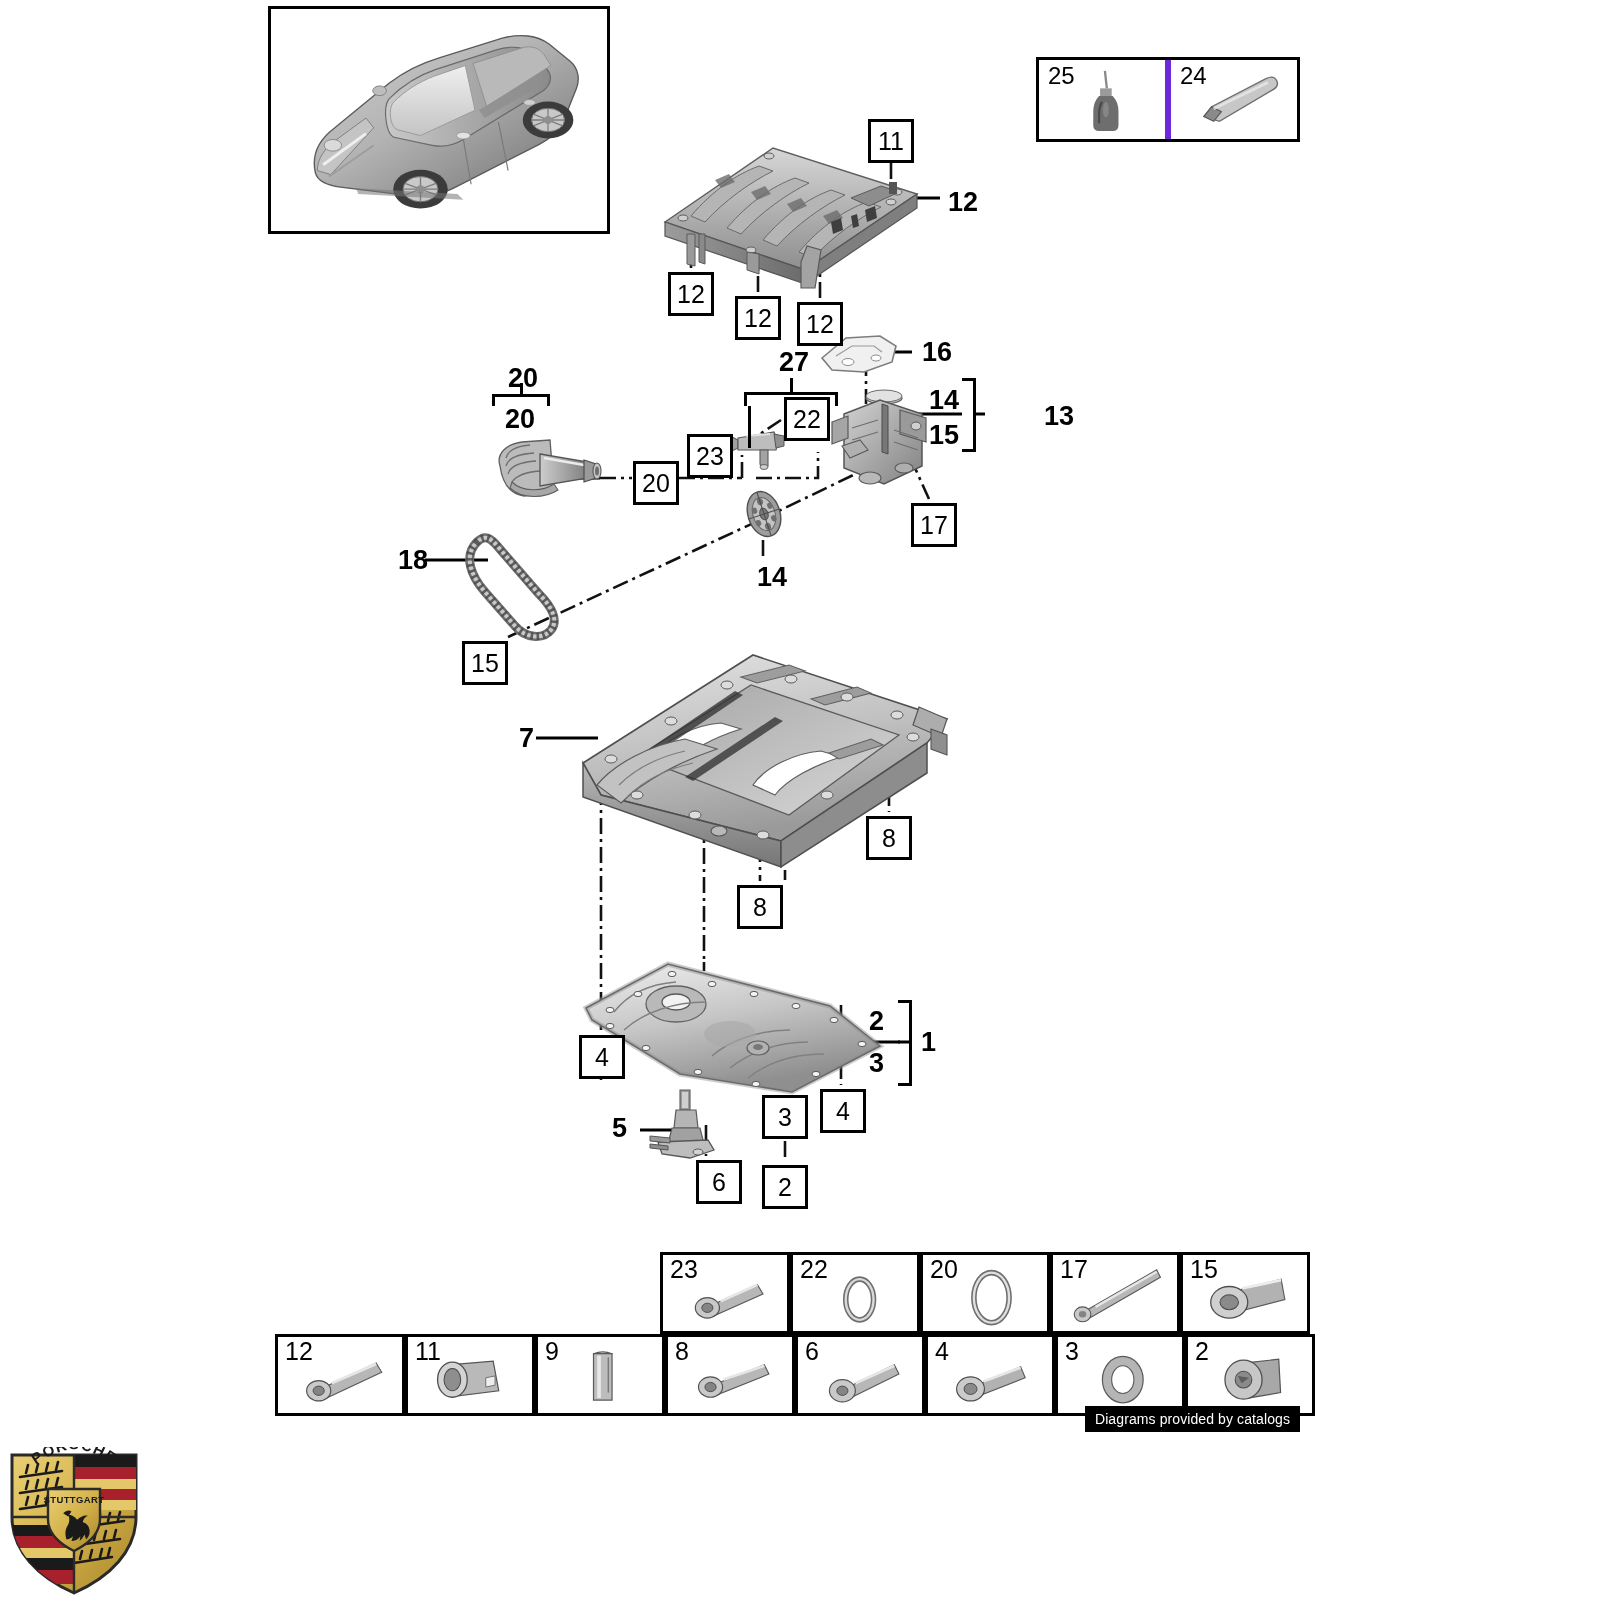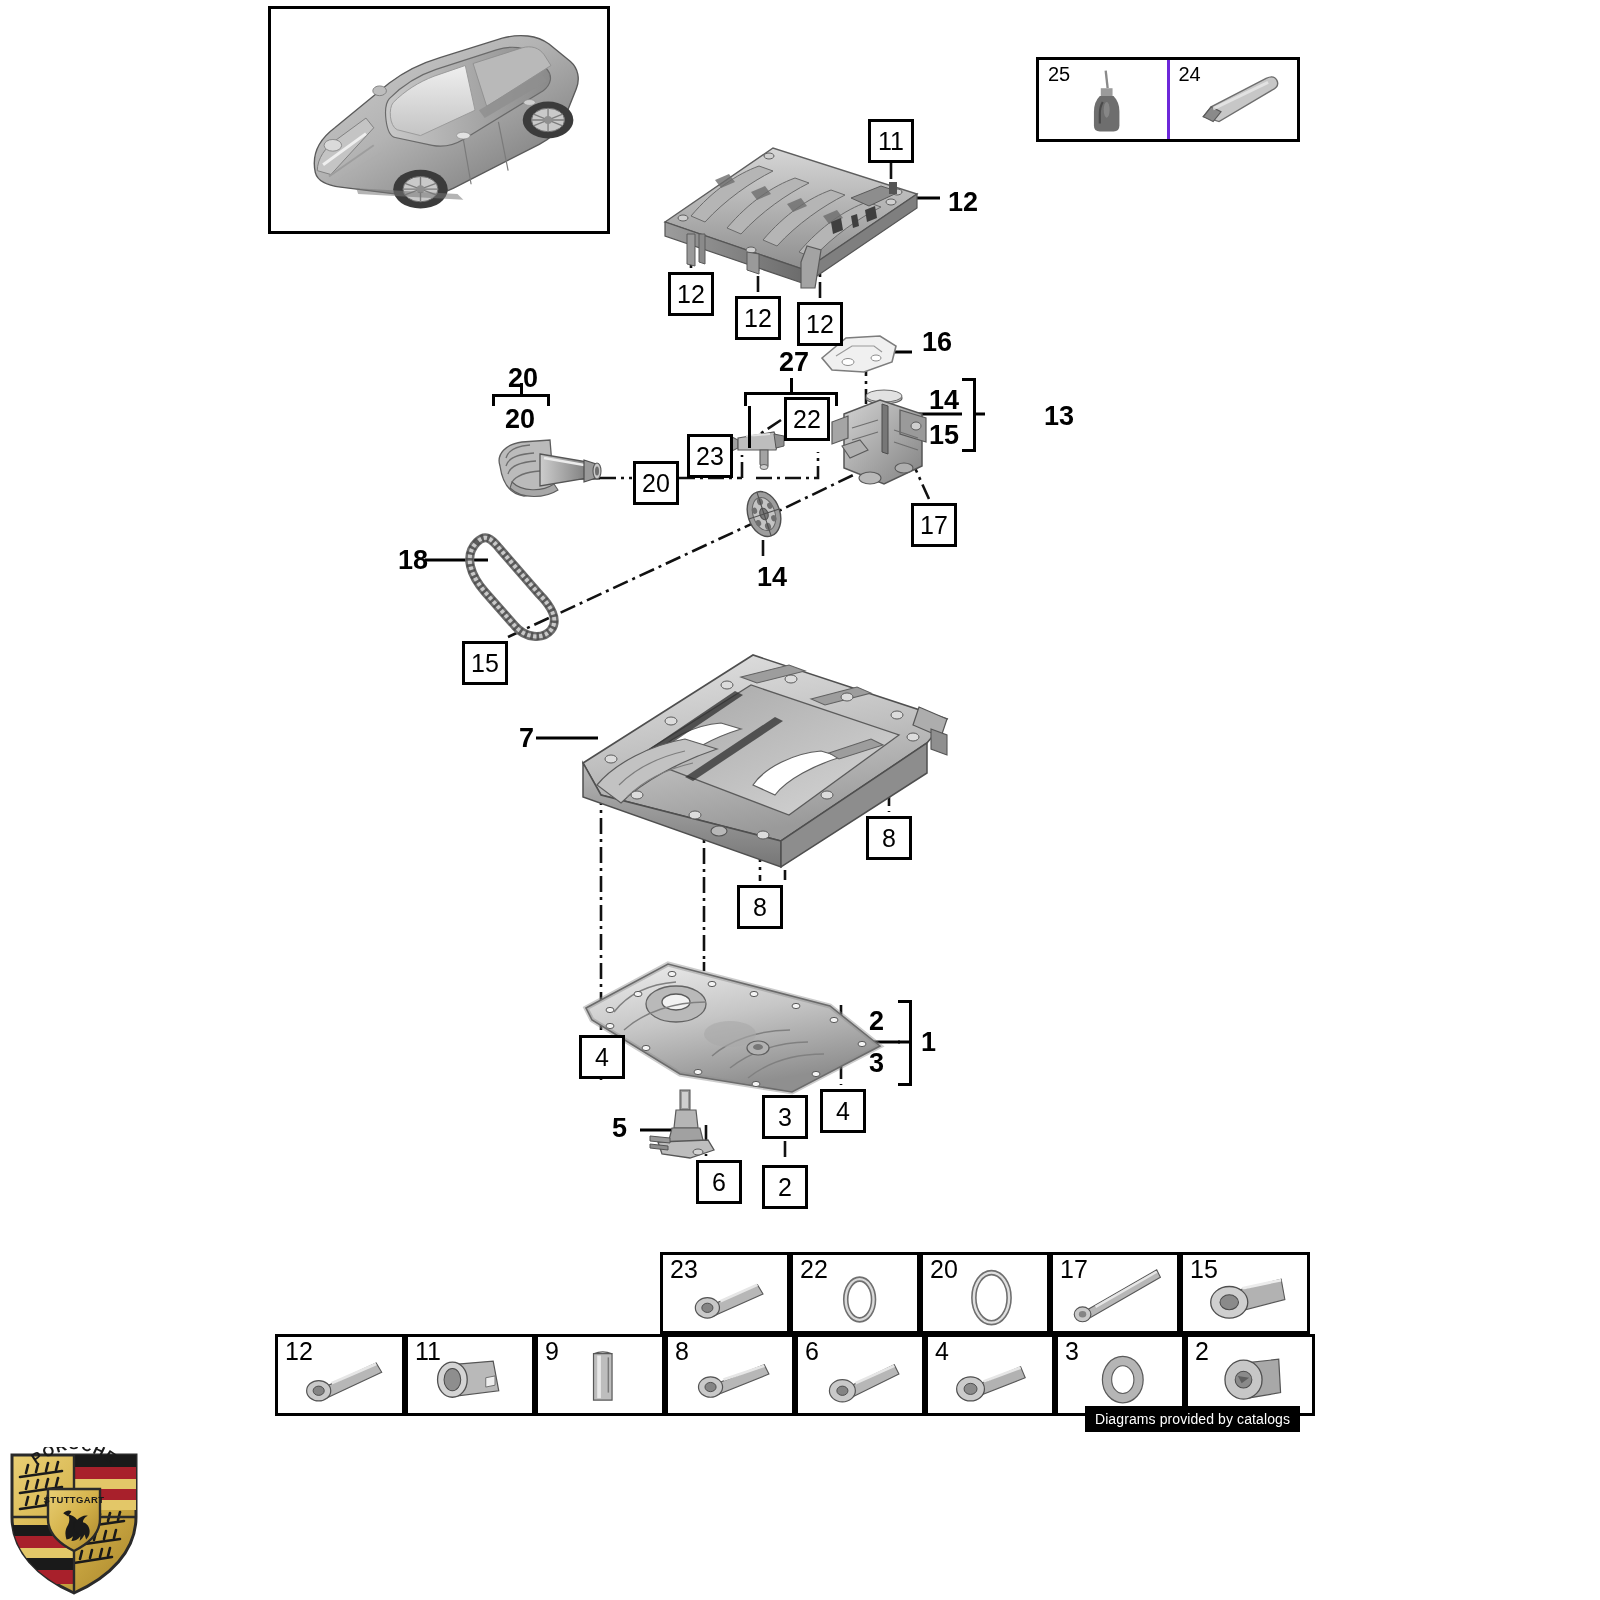--- a/index.html
+++ b/index.html
@@ -13,22 +13,22 @@
 
   
   #vehicle-inset{left:268px;top:6px;width:342px;height:228px;
       border:3px solid #000;background:#fff;box-sizing:border-box;}
   #vehicle-inset svg{display:block;width:100%;height:100%;}
 
   
   #chemicals-inset{left:1036px;top:57px;width:264px;height:85px;
       border:3px solid #000;background:#fff;box-sizing:border-box;display:flex;}
   .chem-cell{flex:1;position:relative;box-sizing:border-box;}
-  .chem-cell + .chem-cell{border-left:3px solid #6d28d9;}
-  .chem-num{position:absolute;left:9px;top:4px;font-size:20px;font-weight:400;line-height:1;}
+  .chem-cell + .chem-cell{border-left:6px solid #6d28d9;}
+  .chem-num{position:absolute;left:9px;top:4px;font-size:24px;font-weight:400;line-height:1;}
   .chem-art{position:absolute;left:0;top:0;width:100%;height:100%;}
 
   
   .cbox{position:absolute;border:3px solid #000;background:#fff;
         display:flex;align-items:center;justify-content:center;
         font-size:25px;font-weight:400;line-height:1;box-sizing:border-box;
         width:46px;height:44px;}
 
   
   .pnum{position:absolute;font-size:27px;font-weight:bold;line-height:1;
@@ -759,21 +759,21 @@
       <span>4</span>
     </div>
   <div class="cbox" style="left:696px;top:1160px">
       <span>6</span>
     </div>
   <div class="cbox" style="left:762px;top:1165px">
       <span>2</span>
     </div>
 
   <div class="pnum" style="left:948px;top:189px">12</div>
-  <div class="pnum" style="left:922px;top:329px">16</div>
+  <div class="pnum" style="left:922px;top:339px">16</div>
   <div class="pnum" style="left:779px;top:349px">27</div>
   <div class="pnum" style="left:508px;top:365px">20</div>
   <div class="pnum" style="left:505px;top:406px">20</div>
   <div class="pnum" style="left:929px;top:387px">14</div>
   <div class="pnum" style="left:1044px;top:403px">13</div>
   <div class="pnum" style="left:929px;top:422px">15</div>
   <div class="pnum" style="left:757px;top:564px">14</div>
   <div class="pnum" style="left:398px;top:547px">18</div>
   <div class="pnum" style="left:519px;top:725px">7</div>
   <div class="pnum" style="left:869px;top:1008px">2</div>

